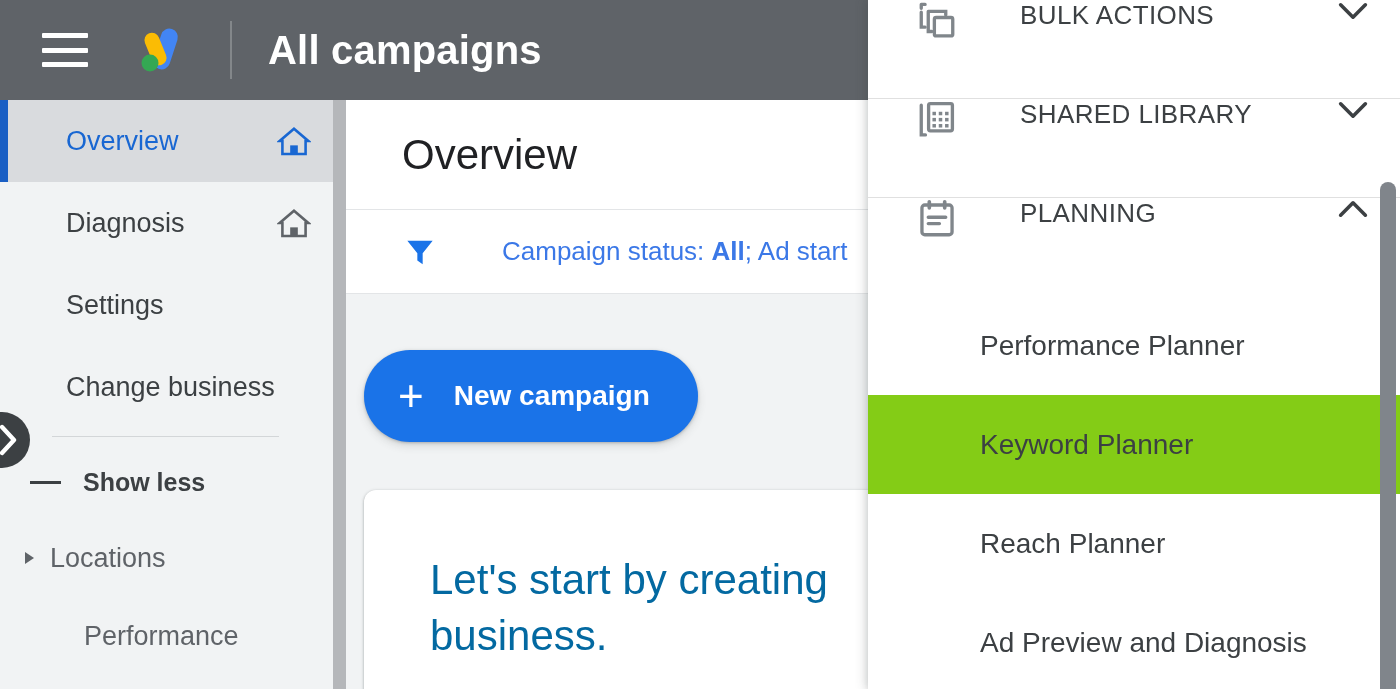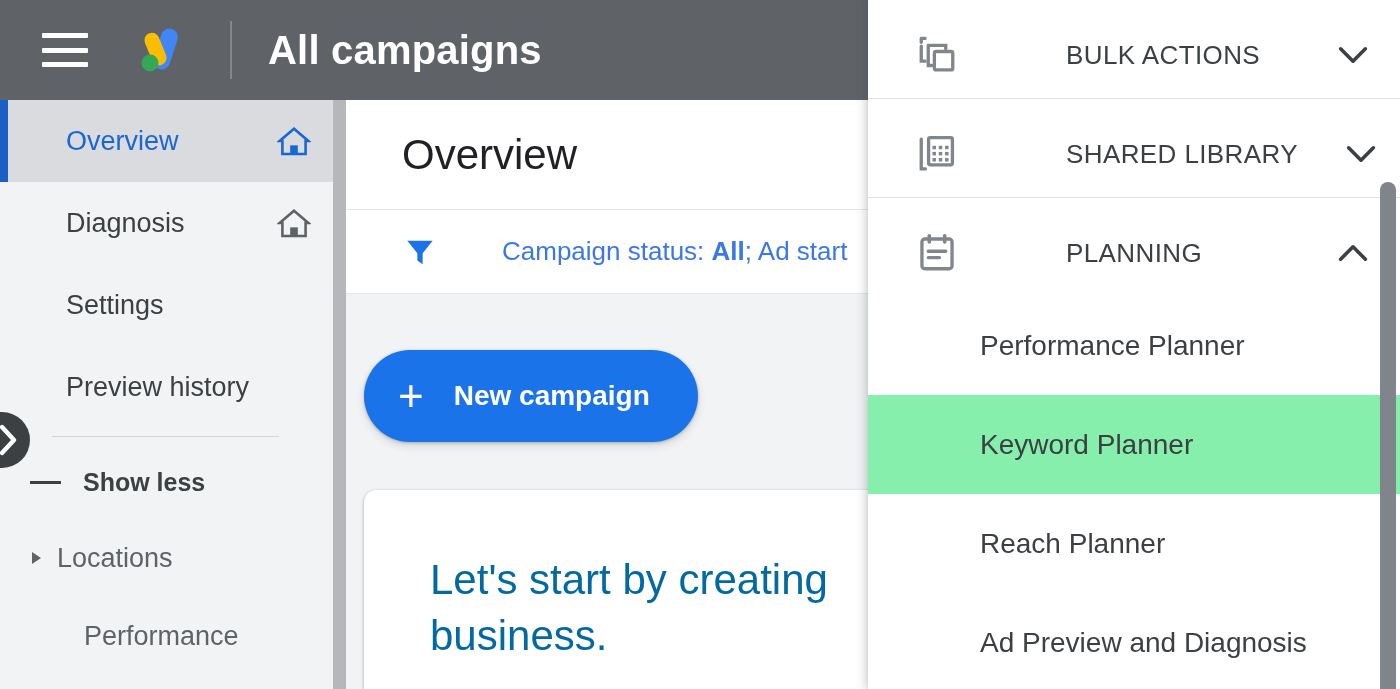--- a/index.html
+++ b/index.html
@@ -66,21 +66,21 @@
     height: 74px; display:flex; align-items:center;
     padding-left: 30px; font-size: 25px; color:#3c4043; font-weight: 700;
     cursor:pointer;
   }
   .show-less .minus {
     display:inline-block; width: 31px; height: 3px; background:#3c4043;
     margin-right: 22px; flex:none;
   }
   .sub-item {
     height: 78px; display:flex; align-items:center;
-    padding-left: 32px; font-size: 27px; color:#5f6368; cursor:pointer;
+    padding-left: 25px; font-size: 27px; color:#5f6368; cursor:pointer;
     white-space: nowrap;
   }
   .sub-item .caret {
     width:0; height:0; flex:none;
     border-left: 9px solid #5f6368;
     border-top: 6px solid transparent;
     border-bottom: 6px solid transparent;
     margin-right: 16px;
   }
   .sub-item.plain { padding-left: 67px; margin-left: 17px; }
@@ -148,37 +148,37 @@
   .card p { font-size: 42px; line-height: 1.33; color:#0369a1; font-weight:400; }
 
   
   .panel {
     position: absolute; top: 0; left: 868px; width: 532px; height: 689px;
     background:#ffffff; z-index: 20;
     box-shadow: -3px 0 10px rgba(60,64,67,.18), 0 2px 6px rgba(60,64,67,.15);
     overflow: hidden;
   }
   .section-head {
-    height: 98px; display:flex; align-items:center;
-    padding: 12px 30px 0 48px; cursor:pointer;gap:46px;
+    height: 98px; display:flex; align-items:flex-start;
+    padding: 0 30px 0 48px; cursor:pointer;
   }
   .section-head .sico { width: 42px; height: 42px; flex:none; margin-right: 0; }
   .section-head .stitle {
     flex:1; margin-left: 62px;
     font-size: 26px; font-weight: 500; letter-spacing: .4px; color:#3c4043;
     white-space:nowrap;
   }
   .chev { width: 34px; height: 22px; flex:none; }
   .panel-divider { height:1px; background:#e0e0e0; margin: 0; }
   .panel-item {
     height: 99px; display:flex; align-items:center;
     padding-left: 112px;
     font-size: 28px; color:#3c4043; cursor:pointer; white-space:nowrap;
   }
-  .panel-item.hovered { background:#86efac; }
+  .panel-item.hovered { background:#84cc16; }
   .panel-scroll {
     position:absolute; top:182px; right:4px; width:16px; height:600px;
     background:#80858b; border-radius:8px; z-index:25;
   }
 </style>
 </head>
 <body>
 
 <div id="app">
 
@@ -215,21 +215,21 @@
         <path d="M12 2 L22.5 11 L20.5 11 L20.5 20.5 L3.5 20.5 L3.5 11 L1.5 11 Z" fill="none" stroke="#5f6368" stroke-width="1.9"></path>
         <rect x="9.2" y="14.2" width="5.6" height="6.3" fill="#5f6368"></rect>
       </svg>
     </div>
 
     <div class="nav-item">
       <span class="label">Settings</span>
     </div>
 
     <div class="nav-item">
-      <span class="label">Preview history</span>
+      <span class="label">Change business</span>
     </div>
 
     <div class="nav-divider"></div>
 
     <div class="show-less">
       <span class="minus"></span>
       <span>Show less</span>
     </div>
 
     <div class="sub-item">

